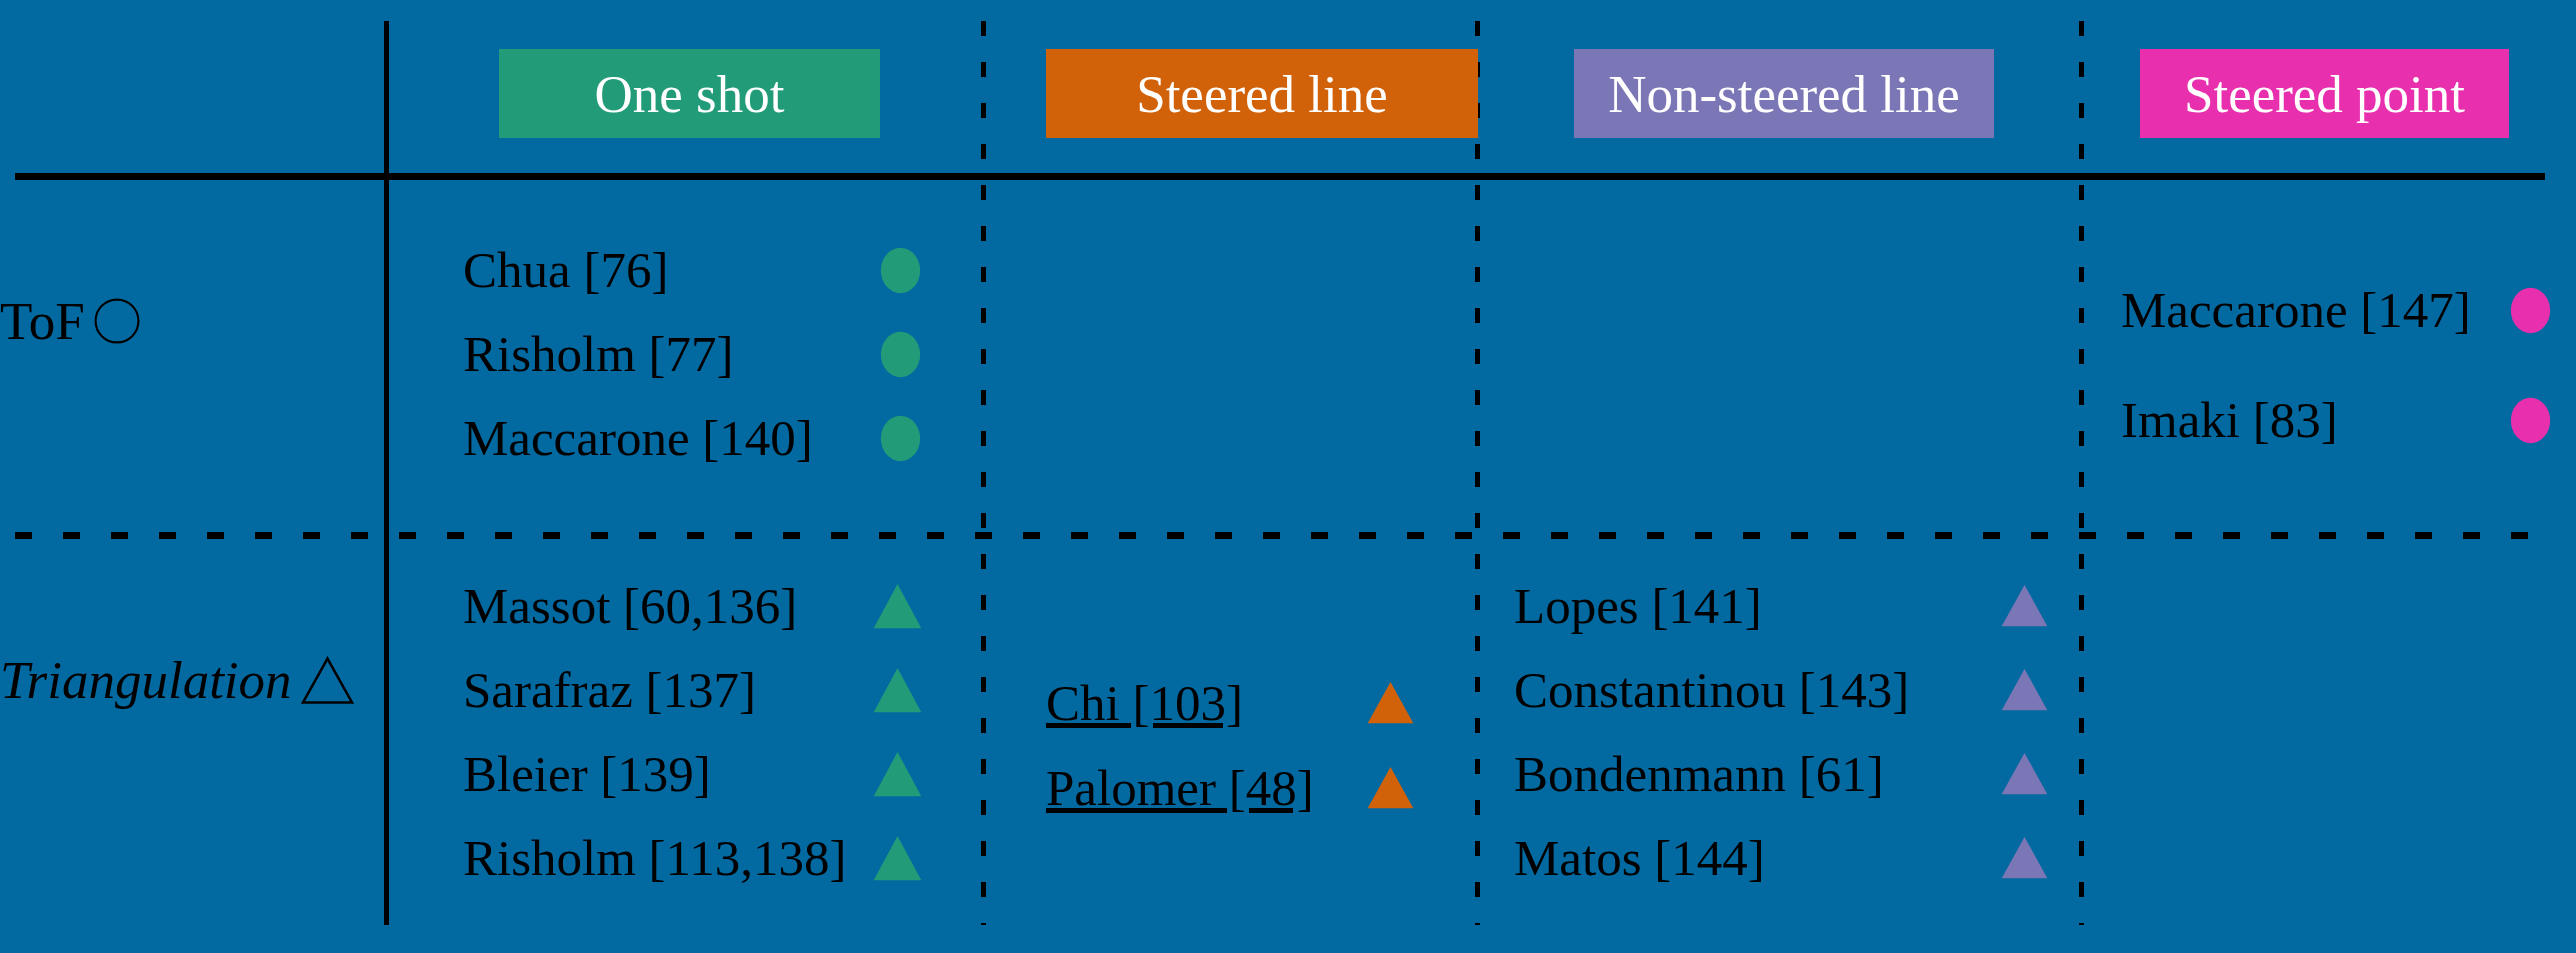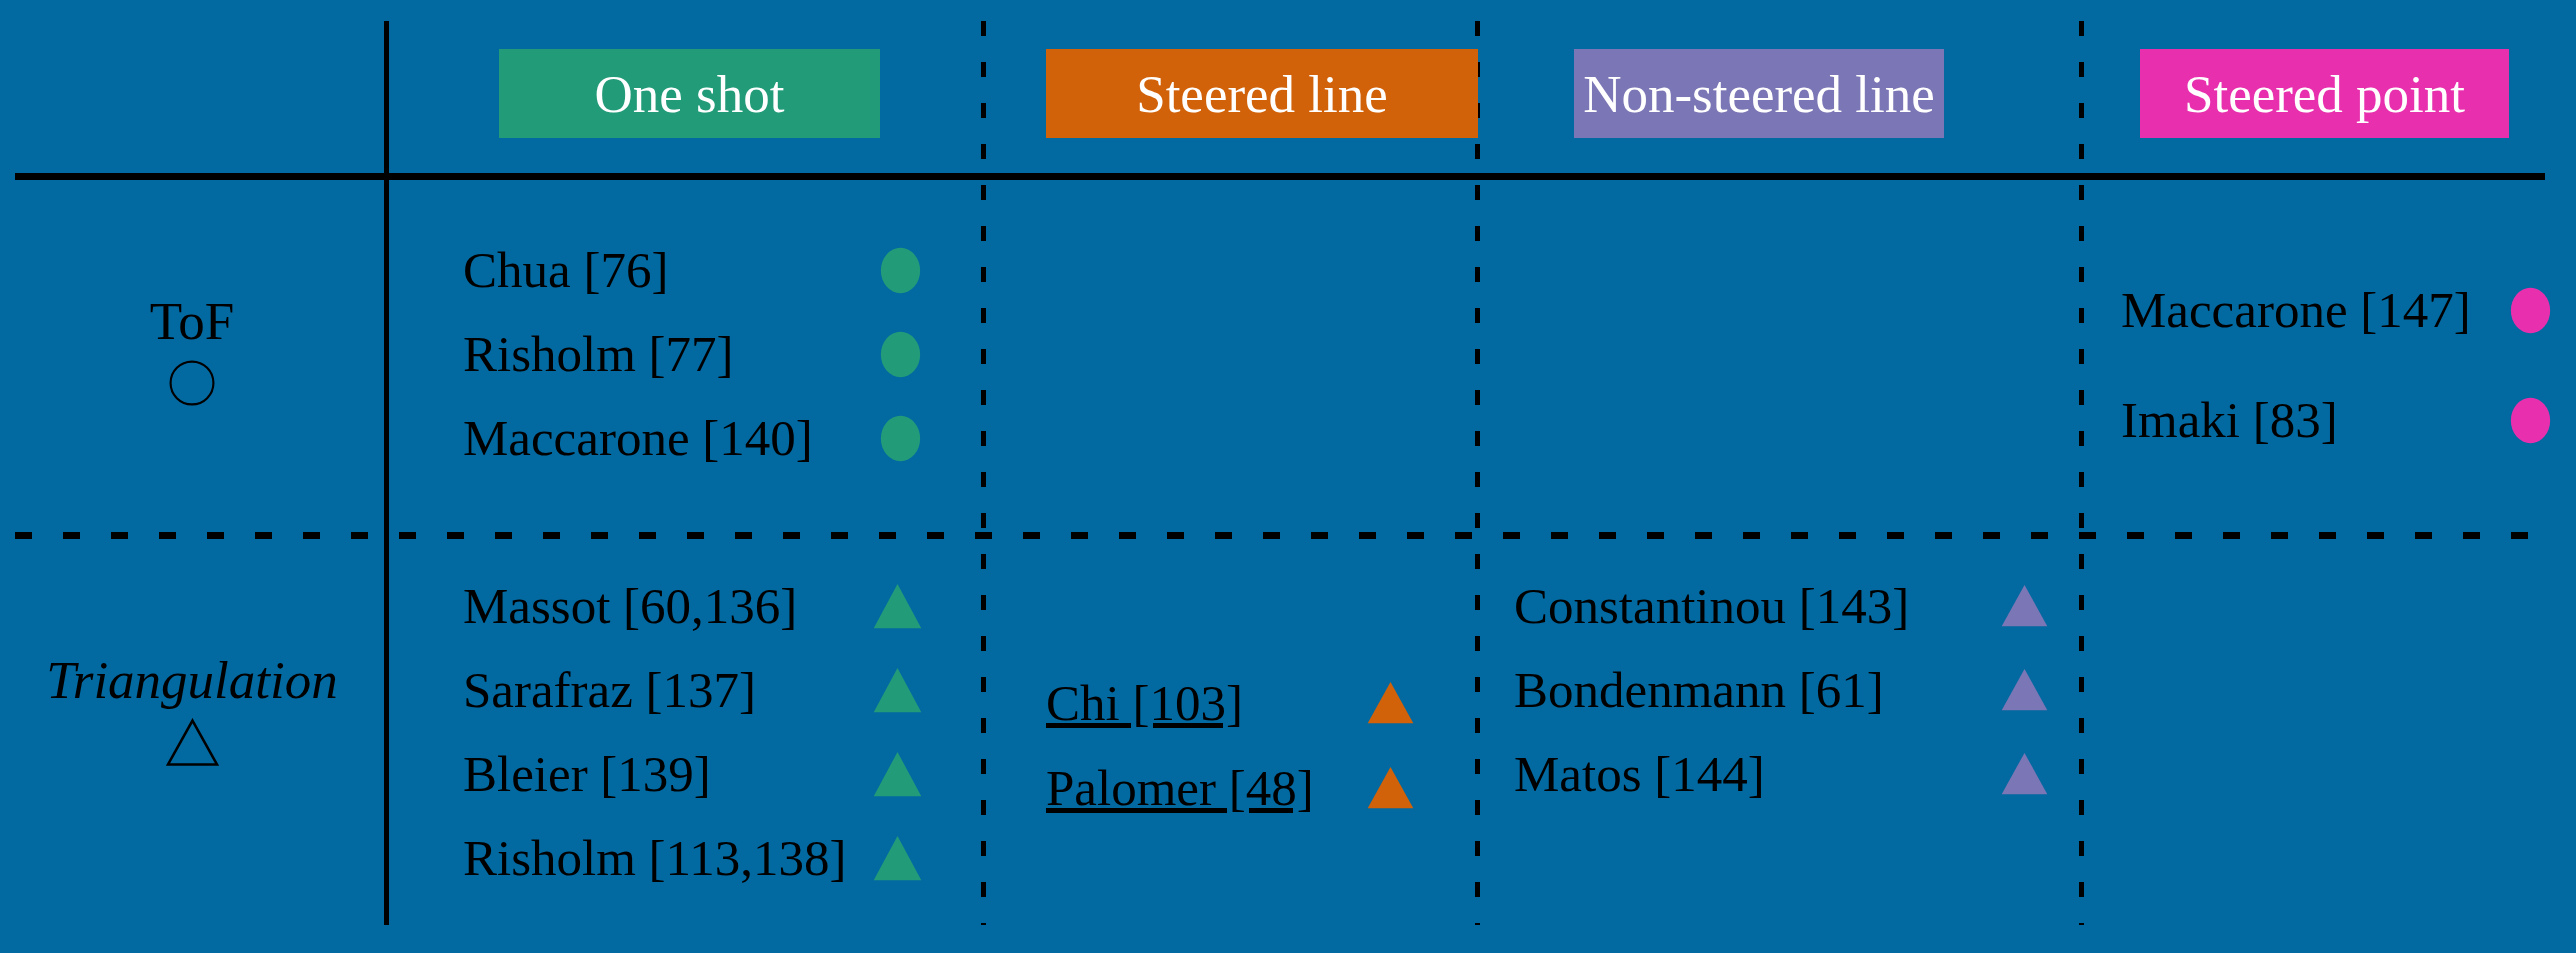--- a/index.html
+++ b/index.html
@@ -59,21 +59,21 @@
     font-size: 53px;
     white-space: nowrap;
   }
 
   
   .rowlabel {
     position: absolute;
     left: 0;
     width: 384px;
     display: flex;
-    flex-direction: column;
+    flex-direction: row;
     align-items: center;
     gap: 8.5px;
   }
   .rowlabel .rowlabel-text {
     font-size: 53px;
     line-height: 1.1;
     white-space: nowrap;
   }
 
   
@@ -110,21 +110,21 @@
   <div class="vline-dashed" style="left:981px;"></div>
   <div class="vline-dashed" style="left:1475px;"></div>
   <div class="vline-dashed" style="left:2079px;"></div>
 
   <div class="colbox" style="left: 499px; width: 381px; background-color: rgb(34, 155, 121);">
     <span>One shot</span>
   </div>
   <div class="colbox" style="left: 1046px; width: 432px; background-color: rgb(210, 98, 10);">
     <span>Steered line</span>
   </div>
-  <div class="colbox" style="left: 1574px; width: 370px; background-color: rgb(123, 118, 181);">
+  <div class="colbox" style="left: 1574px; width: 420px; background-color: rgb(123, 118, 181);">
     <span>Non-steered line</span>
   </div>
   <div class="colbox" style="left: 2140px; width: 369px; background-color: rgb(232, 47, 174);">
     <span>Steered point</span>
   </div>
 
   <div class="rowlabel" style="top:292px;">
     <div class="rowlabel-text">ToF</div>
     <svg width="48" height="48" viewBox="0 0 56 56">
       <circle cx="28" cy="28" r="25" fill="none" stroke="#000" stroke-width="2.5"></circle>
@@ -211,20 +211,26 @@
     <div class="entry">
       <span class="entry-label">Palomer [48]</span>
       <svg class="marker" width="49" height="44" viewBox="0 0 58 52">
         <polygon points="29,1 56,50 2,50" fill="#d2620a"></polygon>
       </svg>
     </div>
   </div>
 
   <div class="cell rh98" style="left:1514px; top:564px; width:535px;">
     <div class="entry">
+      <span class="entry-label">Lopes [141]</span>
+      <svg class="marker" width="49" height="44" viewBox="0 0 58 52">
+        <polygon points="29,1 56,50 2,50" fill="#7b76b5"></polygon>
+      </svg>
+    </div>
+    <div class="entry">
       <span class="entry-label">Constantinou [143]</span>
       <svg class="marker" width="49" height="44" viewBox="0 0 58 52">
         <polygon points="29,1 56,50 2,50" fill="#7b76b5"></polygon>
       </svg>
     </div>
     <div class="entry">
       <span class="entry-label">Bondenmann [61]</span>
       <svg class="marker" width="49" height="44" viewBox="0 0 58 52">
         <polygon points="29,1 56,50 2,50" fill="#7b76b5"></polygon>
       </svg>

